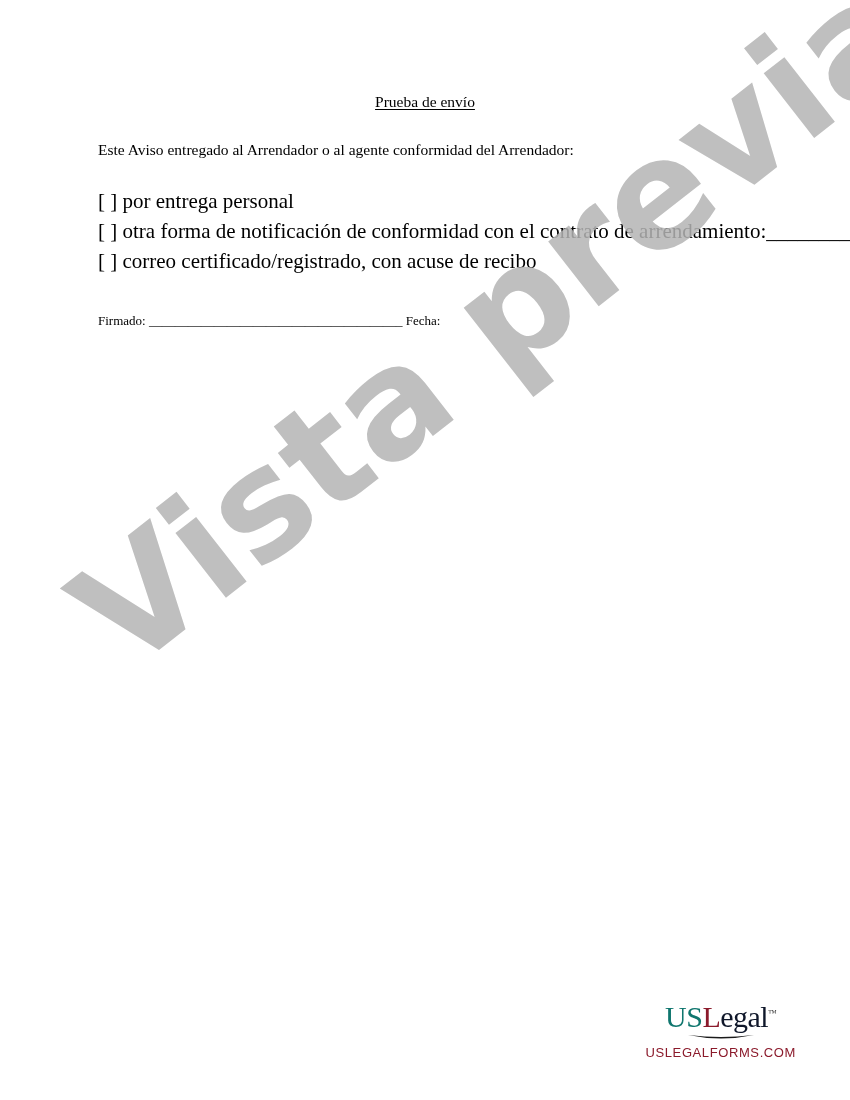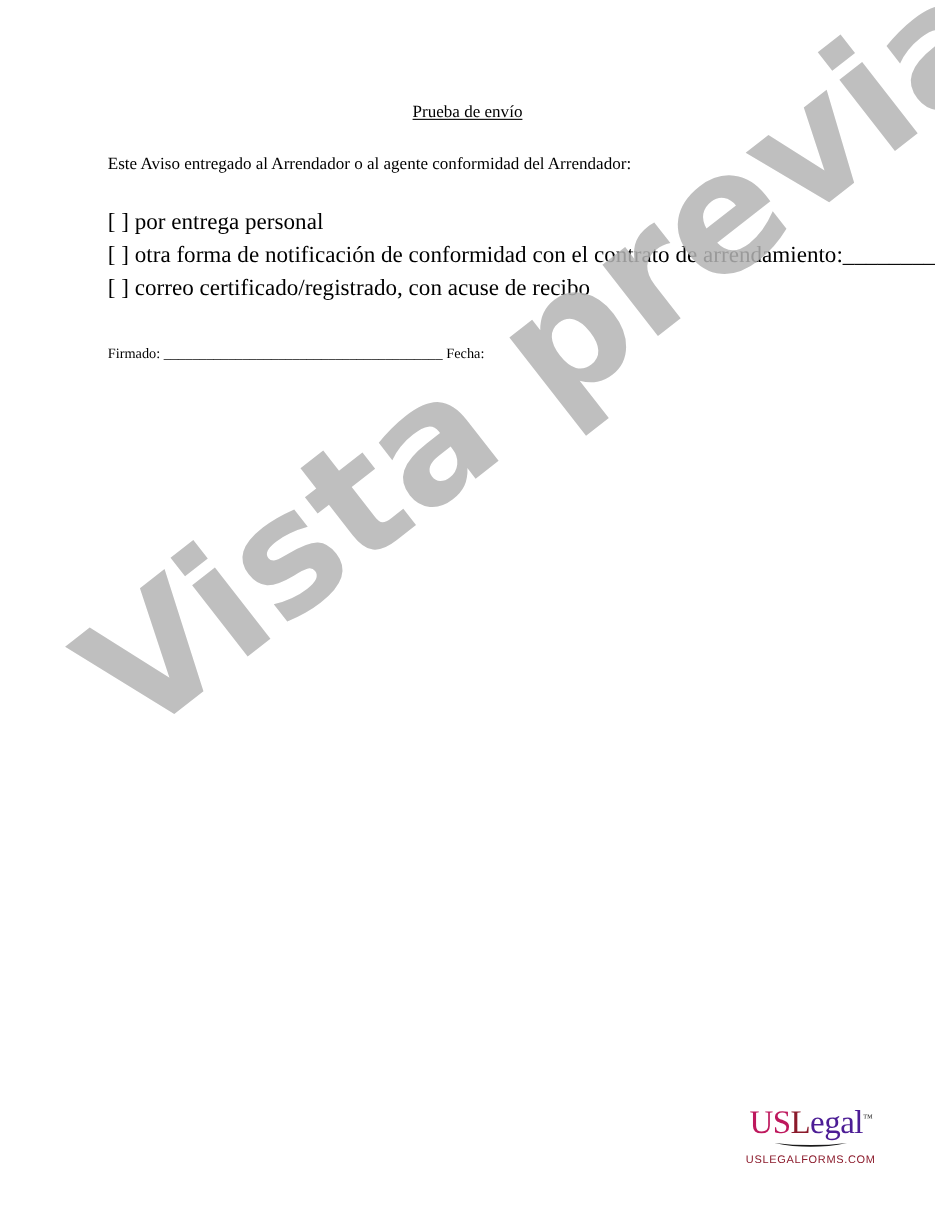--- a/index.html
+++ b/index.html
@@ -108,45 +108,45 @@
     font-family: "Liberation Serif", serif;
   }
   .logo-main {
     font-size: 30px;
     letter-spacing: -0.5px;
     color: #8b1a2b;
     line-height: 1;
     white-space: nowrap;
   }
   .logo-main .us {
-    color: #be185d;
+    color: #0f766e;
   }
   .logo-main .l-big {
     color: #8b1a2b;
   }
   .logo-main .egal {
-    color: #4c1d95;
+    color: #0f172a;
   }
   .logo-tm {
     font-size: 9px;
     vertical-align: super;
     color: #333333;
   }
   .logo-swoosh {
     margin: 1px 0 2px 0;
     height: 10px;
     position: relative;
   }
   .logo-swoosh svg {
     display: block;
     margin: 0 auto;
   }
   .logo-sub {
     font-family: "Liberation Sans", sans-serif;
-    font-size: 10px;
+    font-size: 13px;
     letter-spacing: 0.6px;
     color: #8b1a2b;
     white-space: nowrap;
   }
 </style>
 </head>
 <body>
 
 <div class="page">
 

